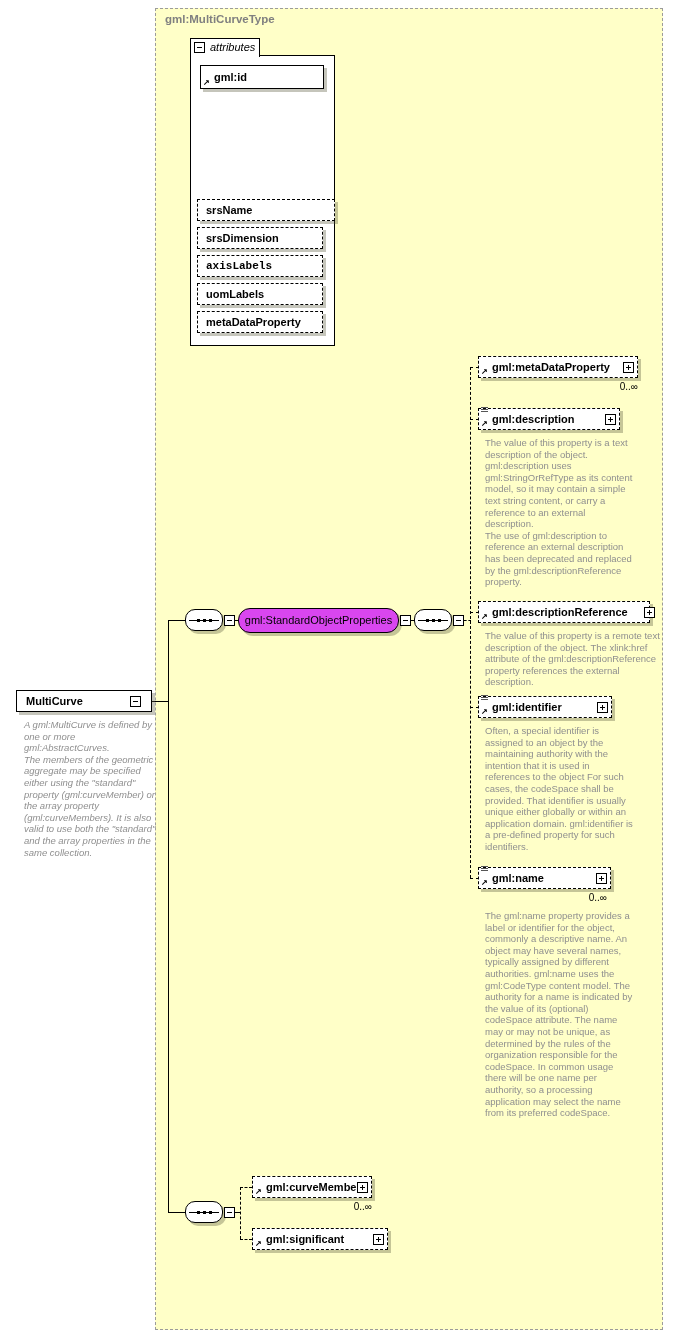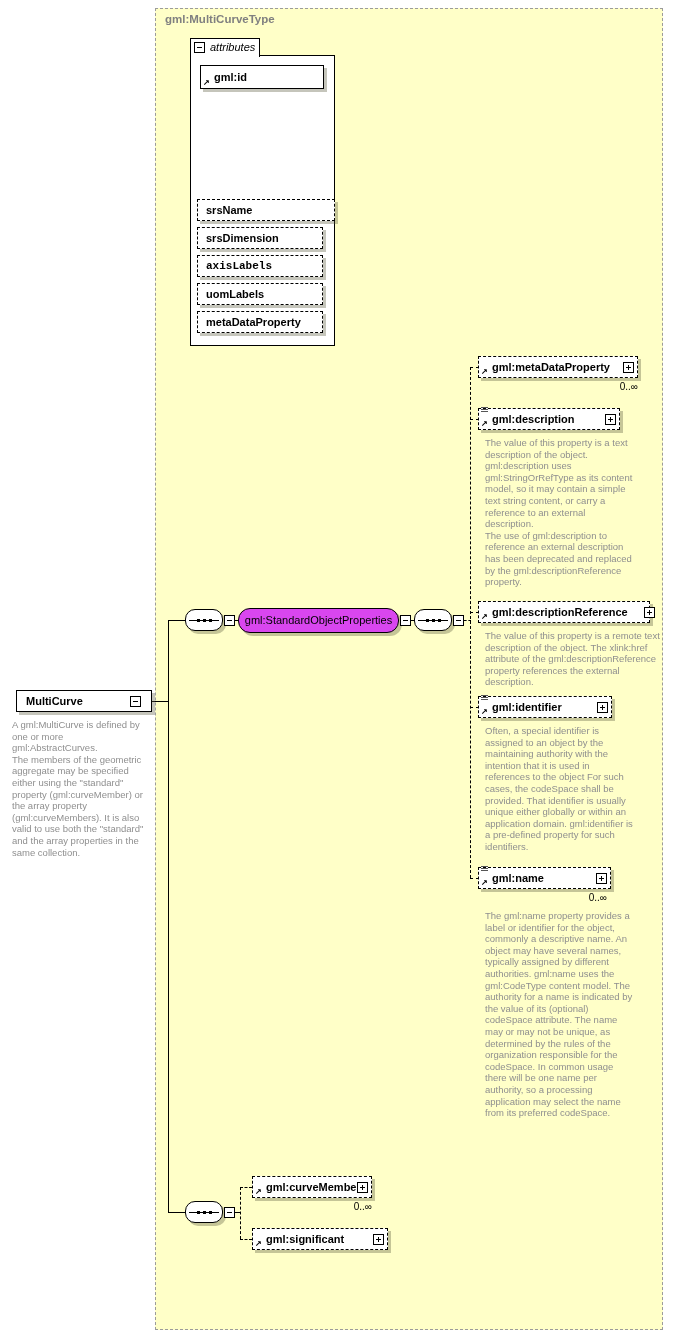--- a/index.html
+++ b/index.html
@@ -81,21 +81,21 @@
     <span class="elabel" style="left:8px">uomLabels</span>
   </div>
   <div class="ebox dashed shadow lab22" style="left:197px;top:311px;width:126px;height:22px;">
     <span class="elabel" style="left:8px">metaDataProperty</span>
   </div>
 
   <div class="ebox shadow lab22" style="left:8px;top:690px;width:136px;height:22px;margin-left:8px;">
     <span class="elabel" style="left:9px">MultiCurve</span>
   </div>
   <span class="icon-minus" style="left:130px;top:696px;"></span>
-  <div class="doc" style="left:12px;top:719px;width:136px;">A gml:MultiCurve is defined by one or more gml:AbstractCurves.
+  <div class="doc" style="left:24px;top:719px;width:136px;font-style:italic;">A gml:MultiCurve is defined by one or more gml:AbstractCurves.
 The members of the geometric aggregate may be specified either using the "standard" property (gml:curveMember) or the array property (gml:curveMembers). It is also valid to use both the "standard" and the array properties in the same collection.</div>
 
   <div class="hline" style="left:141px;top:701px;width:27px;"></div>
   <div class="vline" style="left:168px;top:620px;height:592px;"></div>
   <div class="hline" style="left:168px;top:620px;width:17px;"></div>
   <div class="hline" style="left:168px;top:1212px;width:17px;"></div>
 
   <div class="seq shadow" style="left:185px;top:609px;">
     <span class="seq-line"></span>
     <span class="seq-dots"></span>

